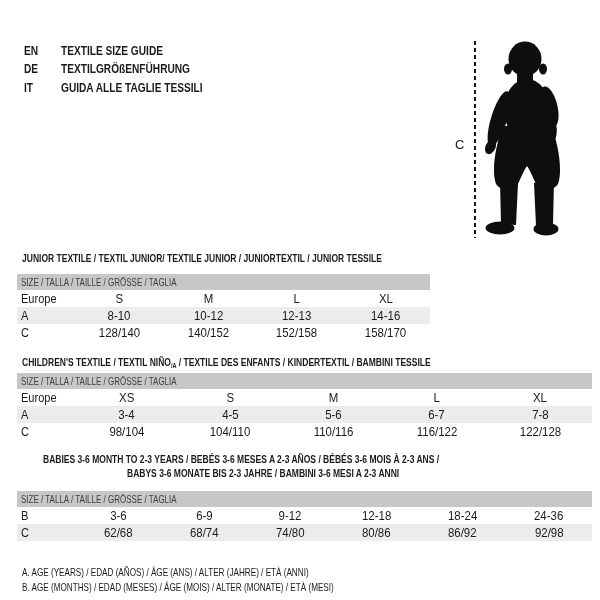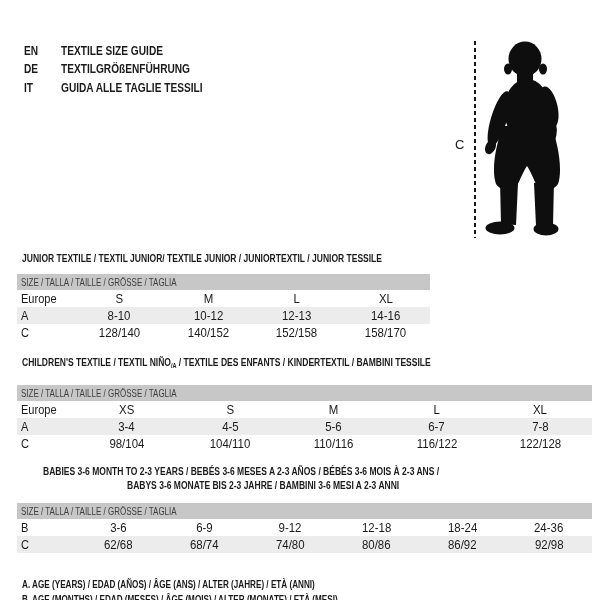--- a/index.html
+++ b/index.html
@@ -21,38 +21,38 @@
   .lang-code{width:37px;flex:0 0 37px;}
   .figure{position:absolute;top:0;left:450px;width:150px;height:212px;}
   .dash{position:absolute;left:24px;top:8px;width:2px;height:197px;
         background:repeating-linear-gradient(to bottom,#161616 0 4px,transparent 4px 7px);}
   .c-label{position:absolute;left:5px;top:105px;font-size:13px;line-height:13px;}
   svg.baby{position:absolute;left:33px;top:5px;}
 
   
   .tbl-title{margin-left:22px;font-size:11.5px;font-weight:bold;line-height:14px;}
   .s1{margin-top:6px;margin-bottom:9px;}
-  .s2{margin-top:14px;margin-bottom:12px;}
+  .s2{margin-top:14px;}
   .s3{margin-top:12px;margin-bottom:11px;text-align:center;}
   .sub{font-size:7.5px;vertical-align:-2px;}
 
   
   table{border-collapse:collapse;table-layout:fixed;margin-left:17px;}
   .t-narrow{width:413px;}
   .t-wide{width:575px;}
   col.c-lbl{width:58px;}
   td{font-size:13px;height:17px;padding:0;text-align:center;vertical-align:middle;}
   td.lbl{text-align:left;padding-left:4px;}
   tr.bar td{background:#c7c7c7;height:16px;text-align:left;padding-left:4px;
             color:#3e3e3e;font-size:10px;margin-top:44px;}
   tr.striped td{background:#ececec;}
 
   
   .footnotes{margin:24px 0 0 22px;}
-  .footnote{font-size:11px;font-weight:bold;line-height:15px;height:15px;}
+  .footnote{font-size:11px;font-weight:normal;line-height:15px;height:15px;}
 </style>
 </head>
 <body>
 
 <div class="top">
   <div class="langs">
     <div class="lang-row">
       <span class="lang-code"><span class="cond-lang">EN</span></span>
       <span class="cond-lang">TEXTILE SIZE GUIDE</span>
     </div>

